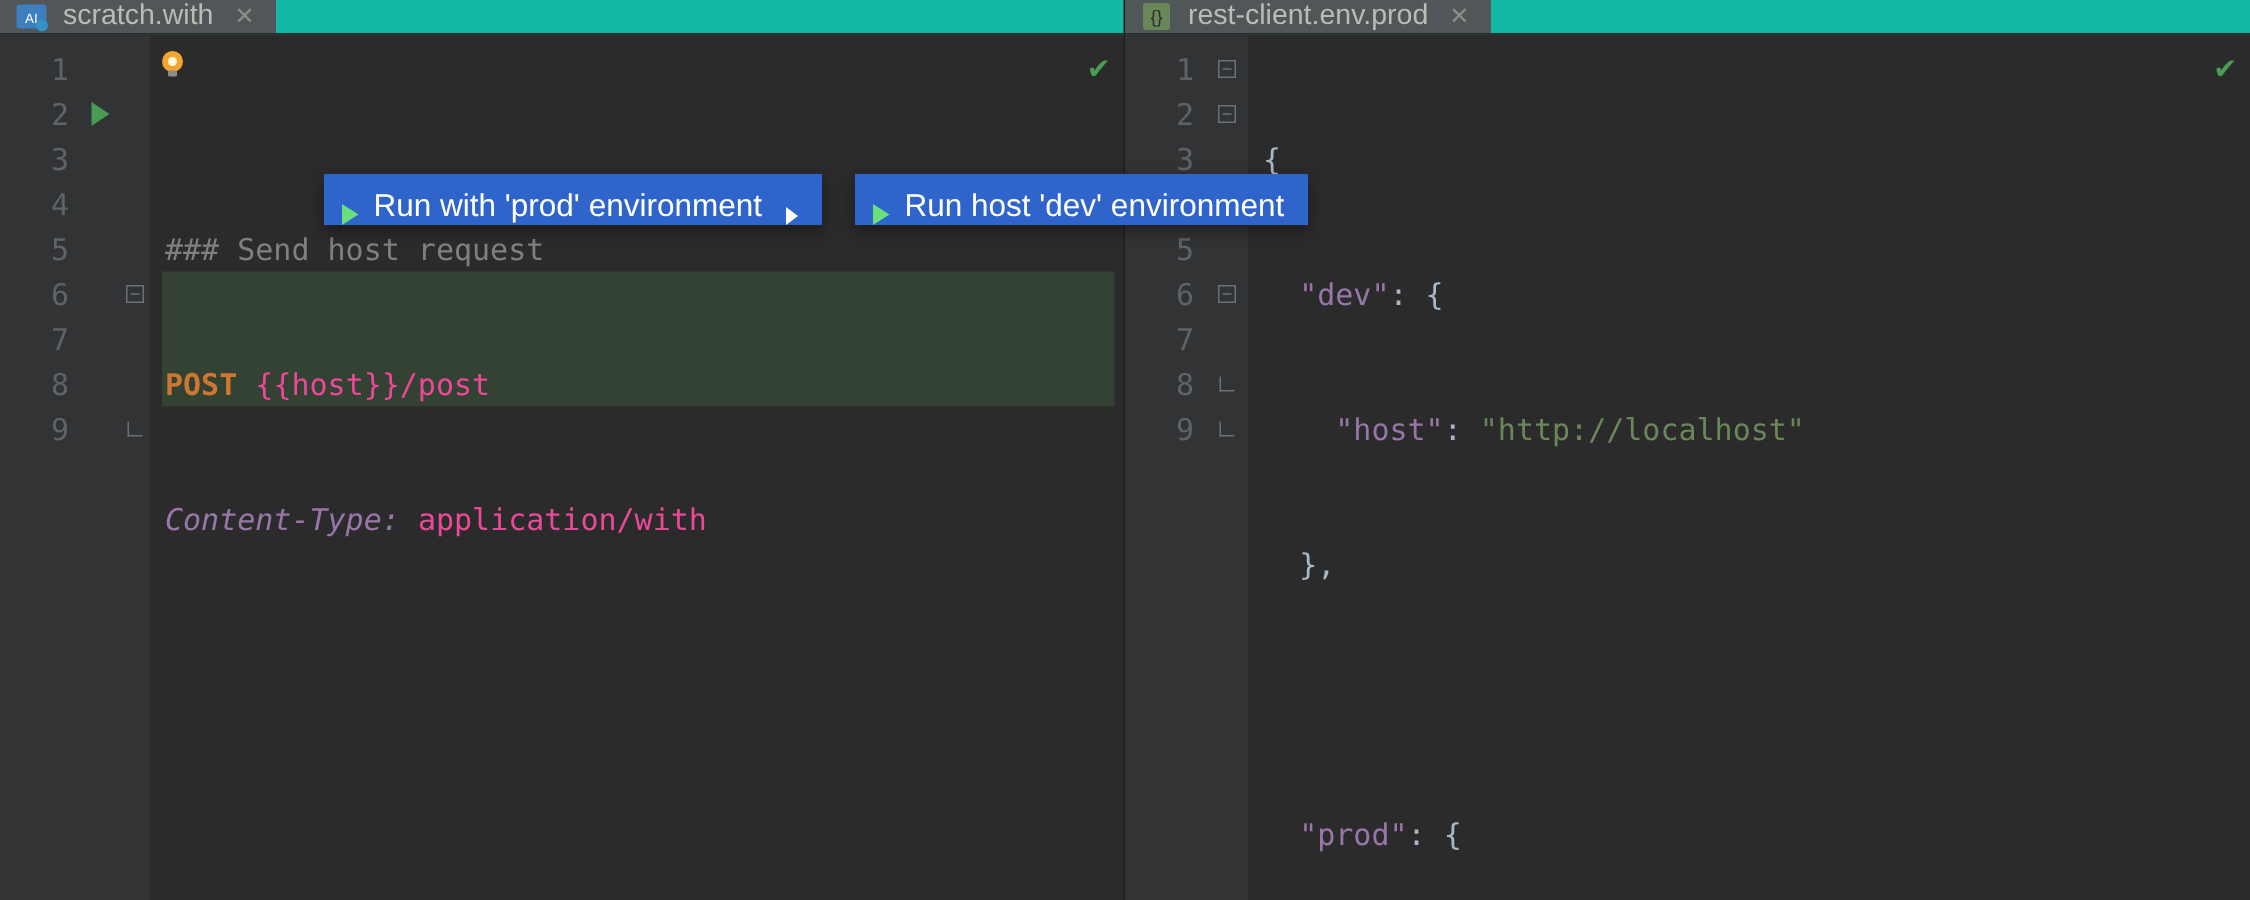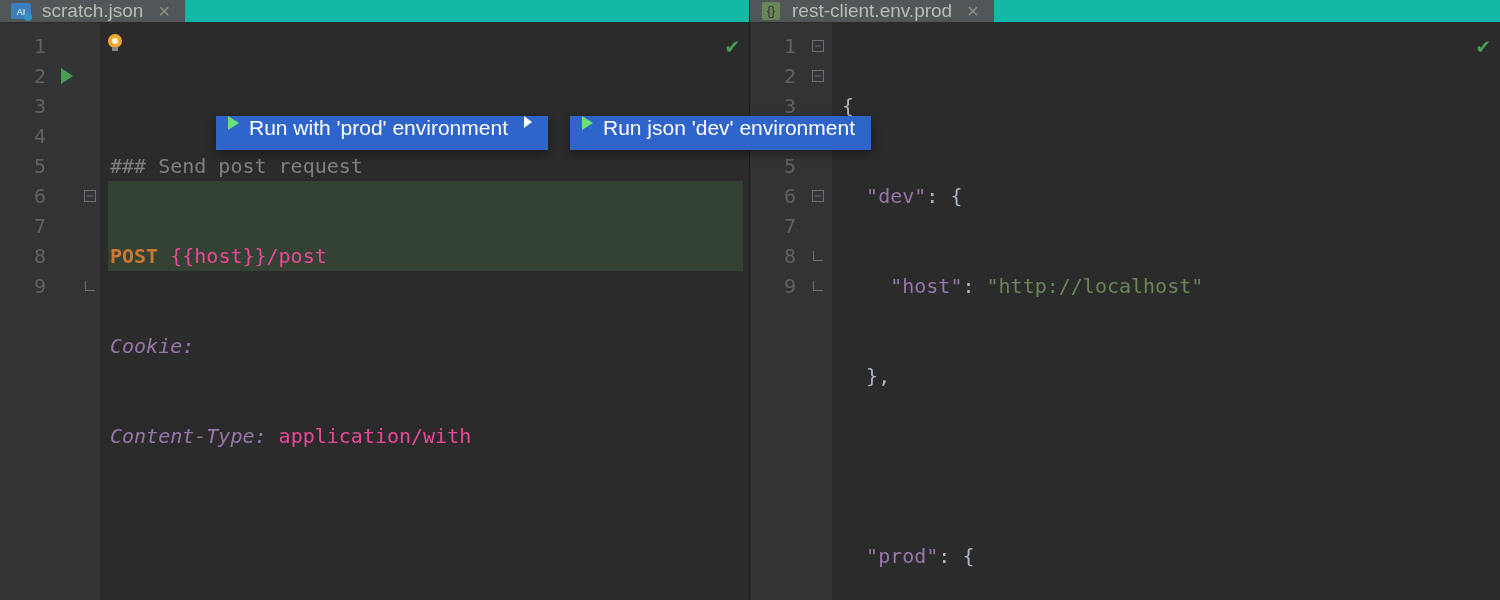--- a/index.html
+++ b/index.html
@@ -32,21 +32,21 @@
   .c-keyword { color: #cc7832; font-weight: bold; }
   .c-var { color: #ec4899; }
   .c-header { color: #9876aa; font-style: italic; }
   .c-string { color: #6a8759; }
   .c-key { color: #9876aa; }
   .c-punct { color: #a9b7c6; }
   .checkmark { position: absolute; top: 10px; right: 10px; color: #499c54; font-size: 22px; z-index: 5; }
   .bulb { position: absolute; left: 104px; top: 9px; width: 22px; height: 22px; z-index: 10; }
   .bulb svg { width: 22px; height: 22px; }
   .menu-bar { position: absolute; display: flex; height: 34px; z-index: 50; }
-  .menu { background: #2f65ca; color: #ffffff; display: flex; align-items: flex-start; padding: 0 16px 0 12px; gap: 10px; font-family: "Segoe UI", Arial, sans-serif; font-size: 21px; white-space: nowrap; box-shadow: 0 4px 10px rgba(0,0,0,.4); }
+  .menu { background: #2f65ca; color: #ffffff; display: flex; align-items: flex-end; padding: 0 16px 0 12px; gap: 10px; font-family: "Segoe UI", Arial, sans-serif; font-size: 21px; white-space: nowrap; box-shadow: 0 4px 10px rgba(0,0,0,.4); }
   .menu .play-sm { width:0; height:0; border-left:11px solid #69e07a; border-top:7px solid transparent; border-bottom:7px solid transparent; }
   .menu .arrow-right { margin-left: 6px; width:0; height:0; border-left:8px solid #fff; border-top:6px solid transparent; border-bottom:6px solid transparent; }
   .menu-gap { width: 22px; }
   
   .fi-http { }
   .fi-json { }
 </style>
 </head>
 <body>
 
@@ -55,21 +55,21 @@
   <div class="pane pane-left">
     <div class="tabbar">
       <div class="tab">
         <span class="file-icon fi-http">
           <svg viewBox="0 0 22 22">
               <rect x="1" y="3" width="20" height="16" rx="2" fill="#3b7fbf"></rect>
               <text x="11" y="15" text-anchor="middle" font-size="9" fill="#fff" font-family="Arial">AI</text>
               <circle cx="18" cy="17" r="4" fill="#3592c4"></circle>
             </svg>
         </span>
-        <span>scratch.json</span>
+        <span>scratch.with</span>
         <span class="close">✕</span>
       </div>
     </div>
     <div class="editor">
       <span class="checkmark">✔</span>
       <span class="bulb">
         <svg viewBox="0 0 22 22">
             <circle cx="11" cy="9" r="7" fill="#f0a732"></circle>
             <rect x="8" y="15" width="6" height="4" rx="1" fill="#8c8c8c"></rect>
             <circle cx="11" cy="9" r="3" fill="#fff6d6"></circle>
@@ -110,23 +110,22 @@
           </div>
         <div class="row"></div>
           <div class="row"></div>
         <div class="row">
             <span class="fold-end"></span>
           </div>
       </div>
       <div class="code">
         <div class="hl-block h1"></div>
         <div class="hl-block h2"></div>
-        <div class="row" style="position:relative;z-index:2;"><span class="c-comment">### Send post request</span></div>
+        <div class="row" style="position:relative;z-index:2;"><span class="c-comment">### Send host request</span></div>
         <div class="row" style="position:relative;z-index:2;"><span class="c-keyword">POST</span><span class="c-var"> {{host}}/post</span></div>
-        <div class="row" style="position:relative;z-index:2;"><span class="c-header">Cookie:</span></div>
         <div class="row" style="position:relative;z-index:2;"><span class="c-header">Content-Type:</span><span class="c-var"> application/with</span></div>
         <div class="row"></div>
         
         
         
         
       </div>
     </div>
   </div>
 
@@ -195,17 +194,17 @@
 
   <div class="menu-bar" style="left:216px; top:116px;">
     <div class="menu">
       <span class="play-sm"></span>
       <span>Run with 'prod' environment</span>
       <span class="arrow-right"></span>
     </div>
     <div class="menu-gap"></div>
     <div class="menu">
       <span class="play-sm"></span>
-      <span>Run json 'dev' environment</span>
+      <span>Run host 'dev' environment</span>
     </div>
   </div>
 
 </div>
 
 </body></html>

